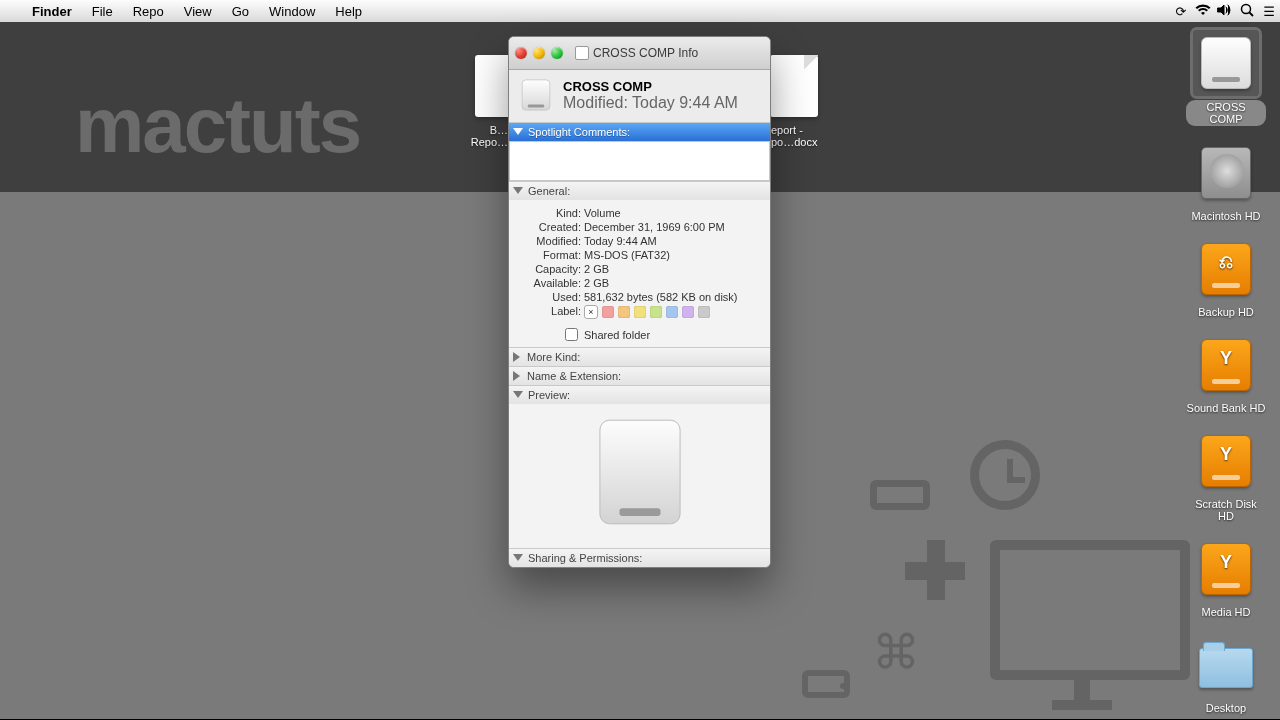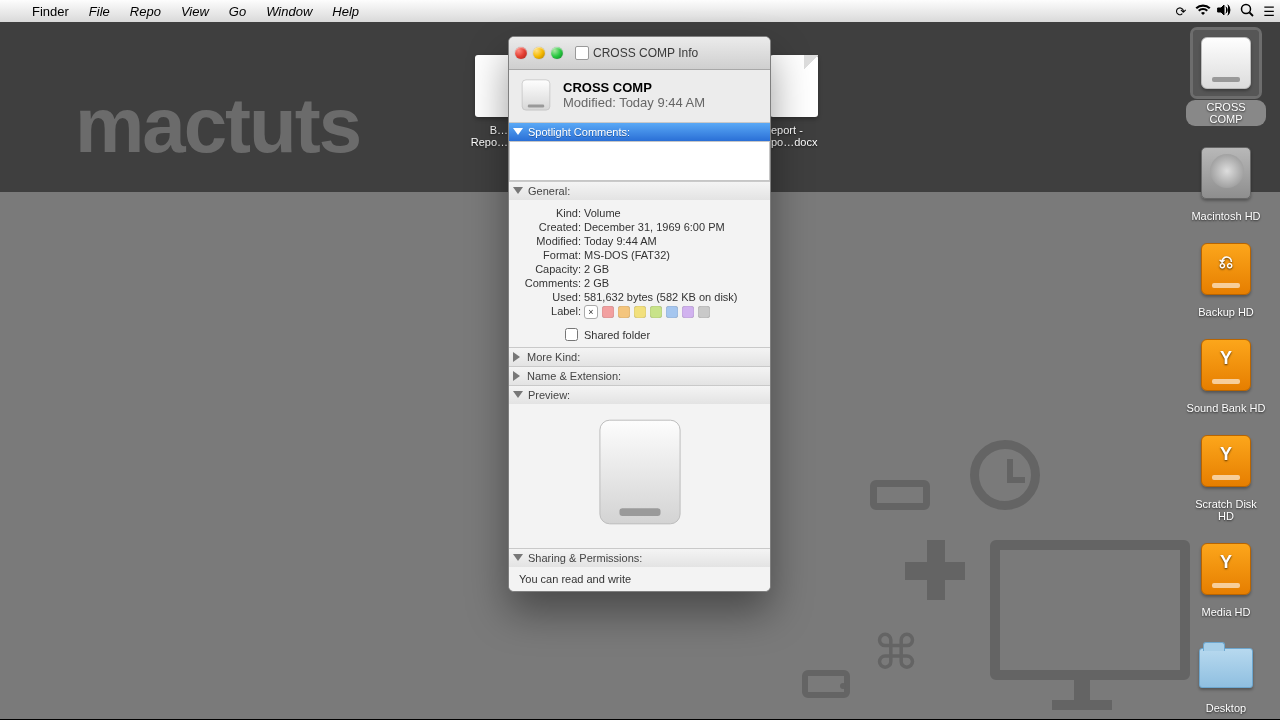--- a/index.html
+++ b/index.html
@@ -4,22 +4,22 @@
 <style>
 * { margin:0; padding:0; box-sizing:border-box; font-family:"Lucida Grande","Helvetica Neue",Arial,sans-serif; }
 body { width:1280px; height:720px; background:#7a7a7a; position:relative; overflow:hidden; }
 .bb { position:absolute; top:0; left:0; right:0; height:720px; }
 .bb .lb { width:1280px; height:1px; background:#000; position:absolute; }
 .bb .lbtop { top:0; } .bb .lbbot { bottom:0; }
 
 
 .menubar { position:absolute; top:0; left:0; right:0; height:22px; background:linear-gradient(#fdfdfd,#d9d9d9); display:flex; align-items:center; font-size:13px; color:#000; }
 .menubar .apple { width:22px; text-align:center; font-size:14px; }
-.menubar .app { font-weight:normal; padding:0 10px; }
-.menubar .mitem { padding:0 10px; cursor:default;font-style:italic; }
+.menubar .app { font-weight:bold; padding:0 10px; }
+.menubar .mitem { padding:0 10px; cursor:default; }
 .menubar .spacer { flex:1; }
 .menubar .ricon { width:22px; text-align:center; font-size:13px; }
 
 
 .band { position:absolute; left:0; right:0; top:22px; height:170px; background:#3f3f3f; }
 .brand { position:absolute; left:75px; top:80px; font-size:78px; font-weight:800; letter-spacing:-2px; color:#6b6b6b; font-family:"Helvetica Neue",Arial,sans-serif; }
 
 
 .docicon { position:absolute; top:55px; width:48px; height:62px; background:#fff; border-radius:3px; box-shadow:0 2px 4px rgba(0,0,0,.3); }
 .docicon .fold { position:absolute; top:0; right:0; width:14px; height:14px; background:linear-gradient(135deg,#ddd 50%,transparent 50%); }
@@ -31,21 +31,21 @@
 .tlight { width:12px; height:12px; border-radius:50%; margin-right:6px; box-shadow:inset 0 1px 1px rgba(255,255,255,.5), 0 0 1px rgba(0,0,0,.4); }
 .tlight.r{background:radial-gradient(circle at 30% 30%,#ff8a80,#e33e32,#a42218);} 
 .tlight.y{background:radial-gradient(circle at 30% 30%,#ffe082,#f5b900,#a97900);} 
 .tlight.g{background:radial-gradient(circle at 30% 30%,#a8e6a1,#28c840,#0a7a1e);}
 .titlebar .proxy { width:14px; height:14px; background:#fff; border:1px solid #999; border-radius:2px; margin:0 4px 0 6px; }
 .titlebar .ttxt { font-size:12px; color:#3a3a3a; }
 
 .hdr { display:flex; padding:8px 10px 10px 10px; align-items:center; }
 .hdr .dicon { width:34px; height:34px; position:relative; }
 .hdr .dname { font-weight:bold; font-size:13px; }
-.hdr .dmod { font-size:13px; color:#666; }
+.hdr .dmod { font-size:16px; color:#666; }
 
 
 .sect { border-top:1px solid #c9c9c9; }
 .secthdr { display:flex; align-items:center; padding:3px 4px; font-size:11px; color:#444; background:linear-gradient(#f4f4f4,#e3e3e3); cursor:default; }
 .secthdr .tri { width:9px; height:9px; margin-right:5px; }
 .secthdr .tri.open { border-left:5px solid transparent; border-right:5px solid transparent; border-top:7px solid #777; }
 .secthdr .tri.closed { border-top:5px solid transparent; border-bottom:5px solid transparent; border-left:7px solid #777; }
 .secthdr.spot { background:linear-gradient(#5aa9f6,#2a6fd6); color:#fff; text-shadow:0 1px 0 rgba(0,0,0,.3); }
 .secthdr.spot .tri.open { border-top-color:#fff; }
 
@@ -221,21 +221,21 @@
         </div>
       <div class="kv">
           <div class="k">Format:</div>
           <div class="v">MS-DOS (FAT32)</div>
         </div>
       <div class="kv">
           <div class="k">Capacity:</div>
           <div class="v">2 GB</div>
         </div>
       <div class="kv">
-          <div class="k">Comments:</div>
+          <div class="k">Available:</div>
           <div class="v">2 GB</div>
         </div>
       <div class="kv">
           <div class="k">Used:</div>
           <div class="v">581,632 bytes (582 KB on disk)</div>
         </div>
       <div class="kv">
           <div class="k">Label:</div>
         <div class="v labels">
           <div class="lx">×</div>
@@ -285,23 +285,20 @@
             </defs>
           </svg>
       </div>
     </div>
   </div>
   <div class="sect">
     <div class="secthdr">
       <div class="tri open"></div>
       <span>Sharing &amp; Permissions:</span>
     </div>
-    <div class="sectbody">
-      <span>You can read and write</span>
-    </div>
   </div>
 </div>
 
 <div class="desk" id="desk">
     <div class="ditem sel"><div class="diwrap">
         <div class="hd-ext"></div>
       </div><div class="dlbl">CROSS COMP</div></div>
     <div class="ditem">
       <div class="diwrap">
         <div class="hd-int"></div>

